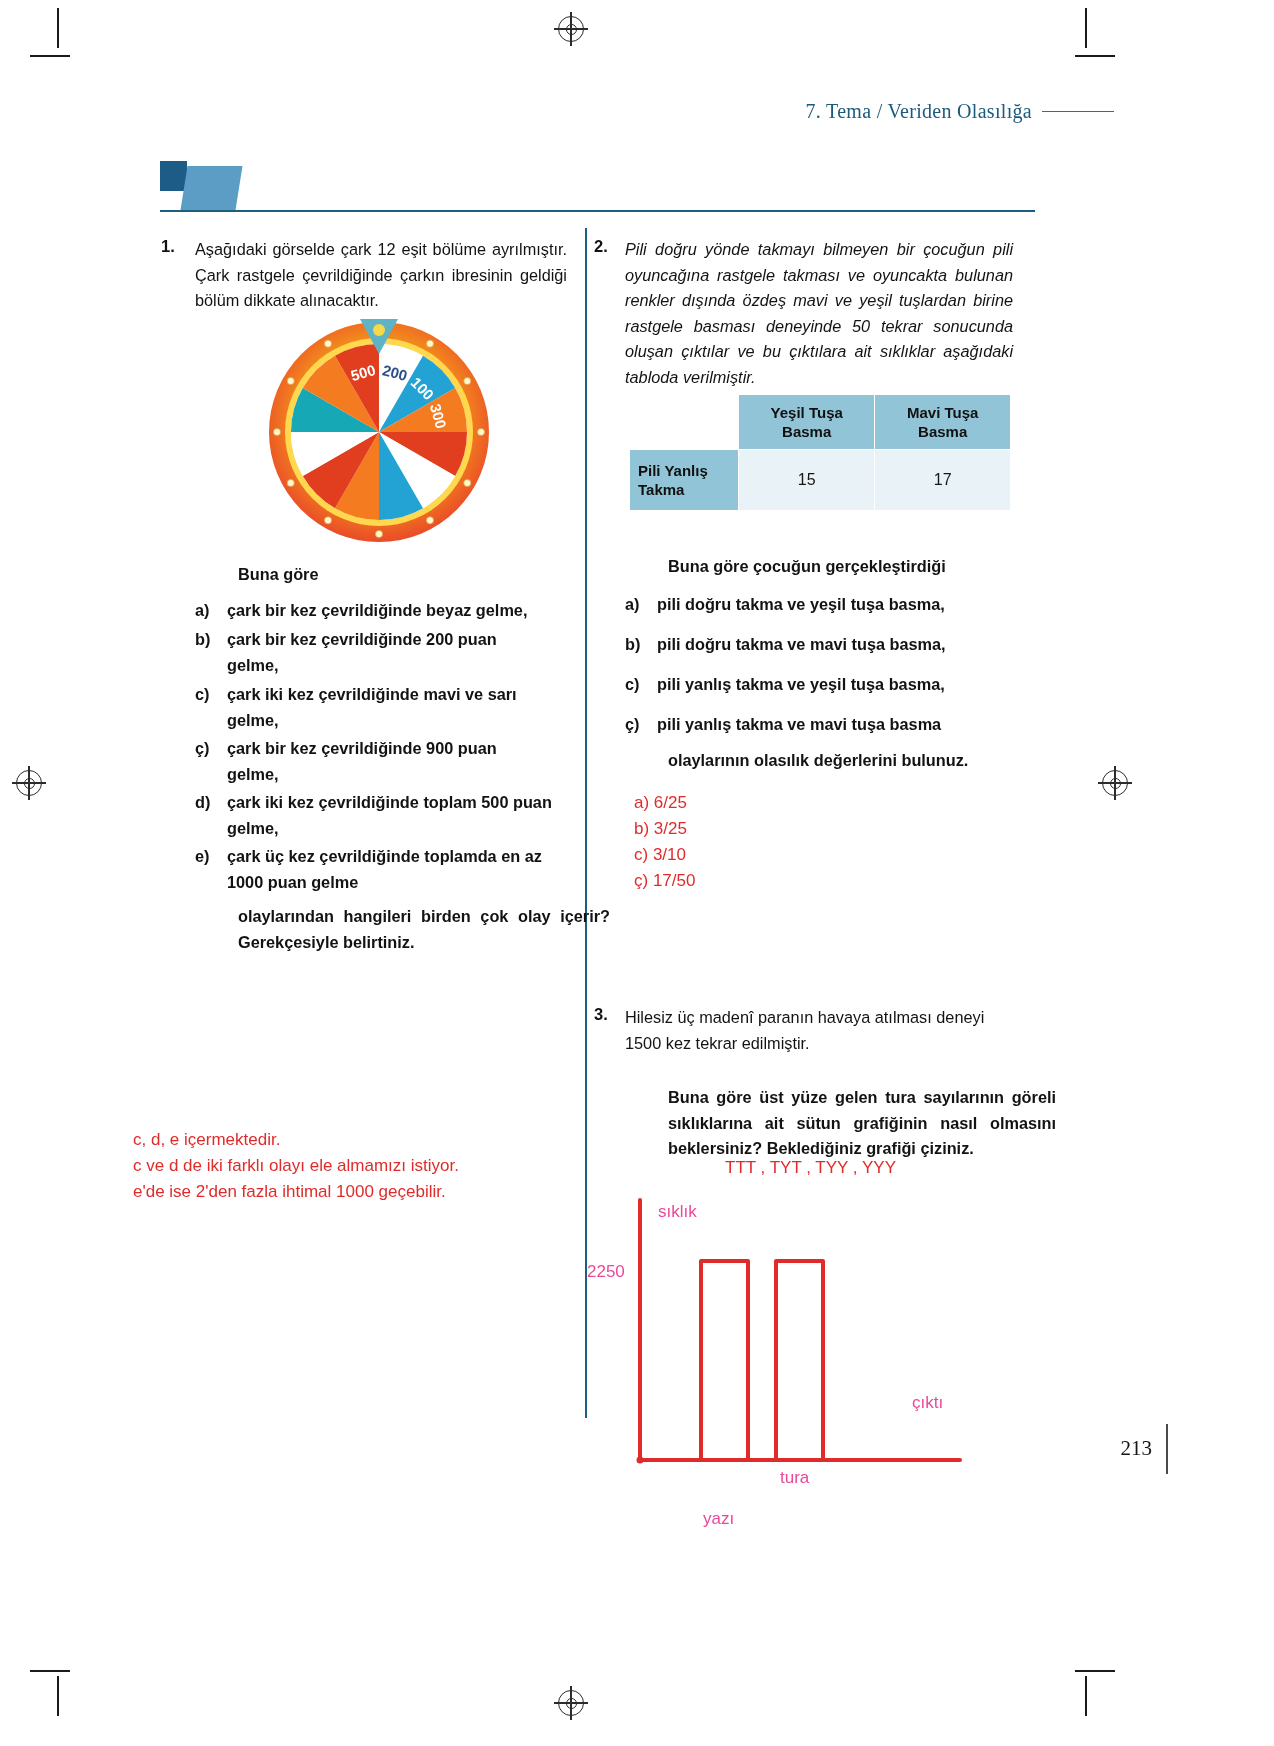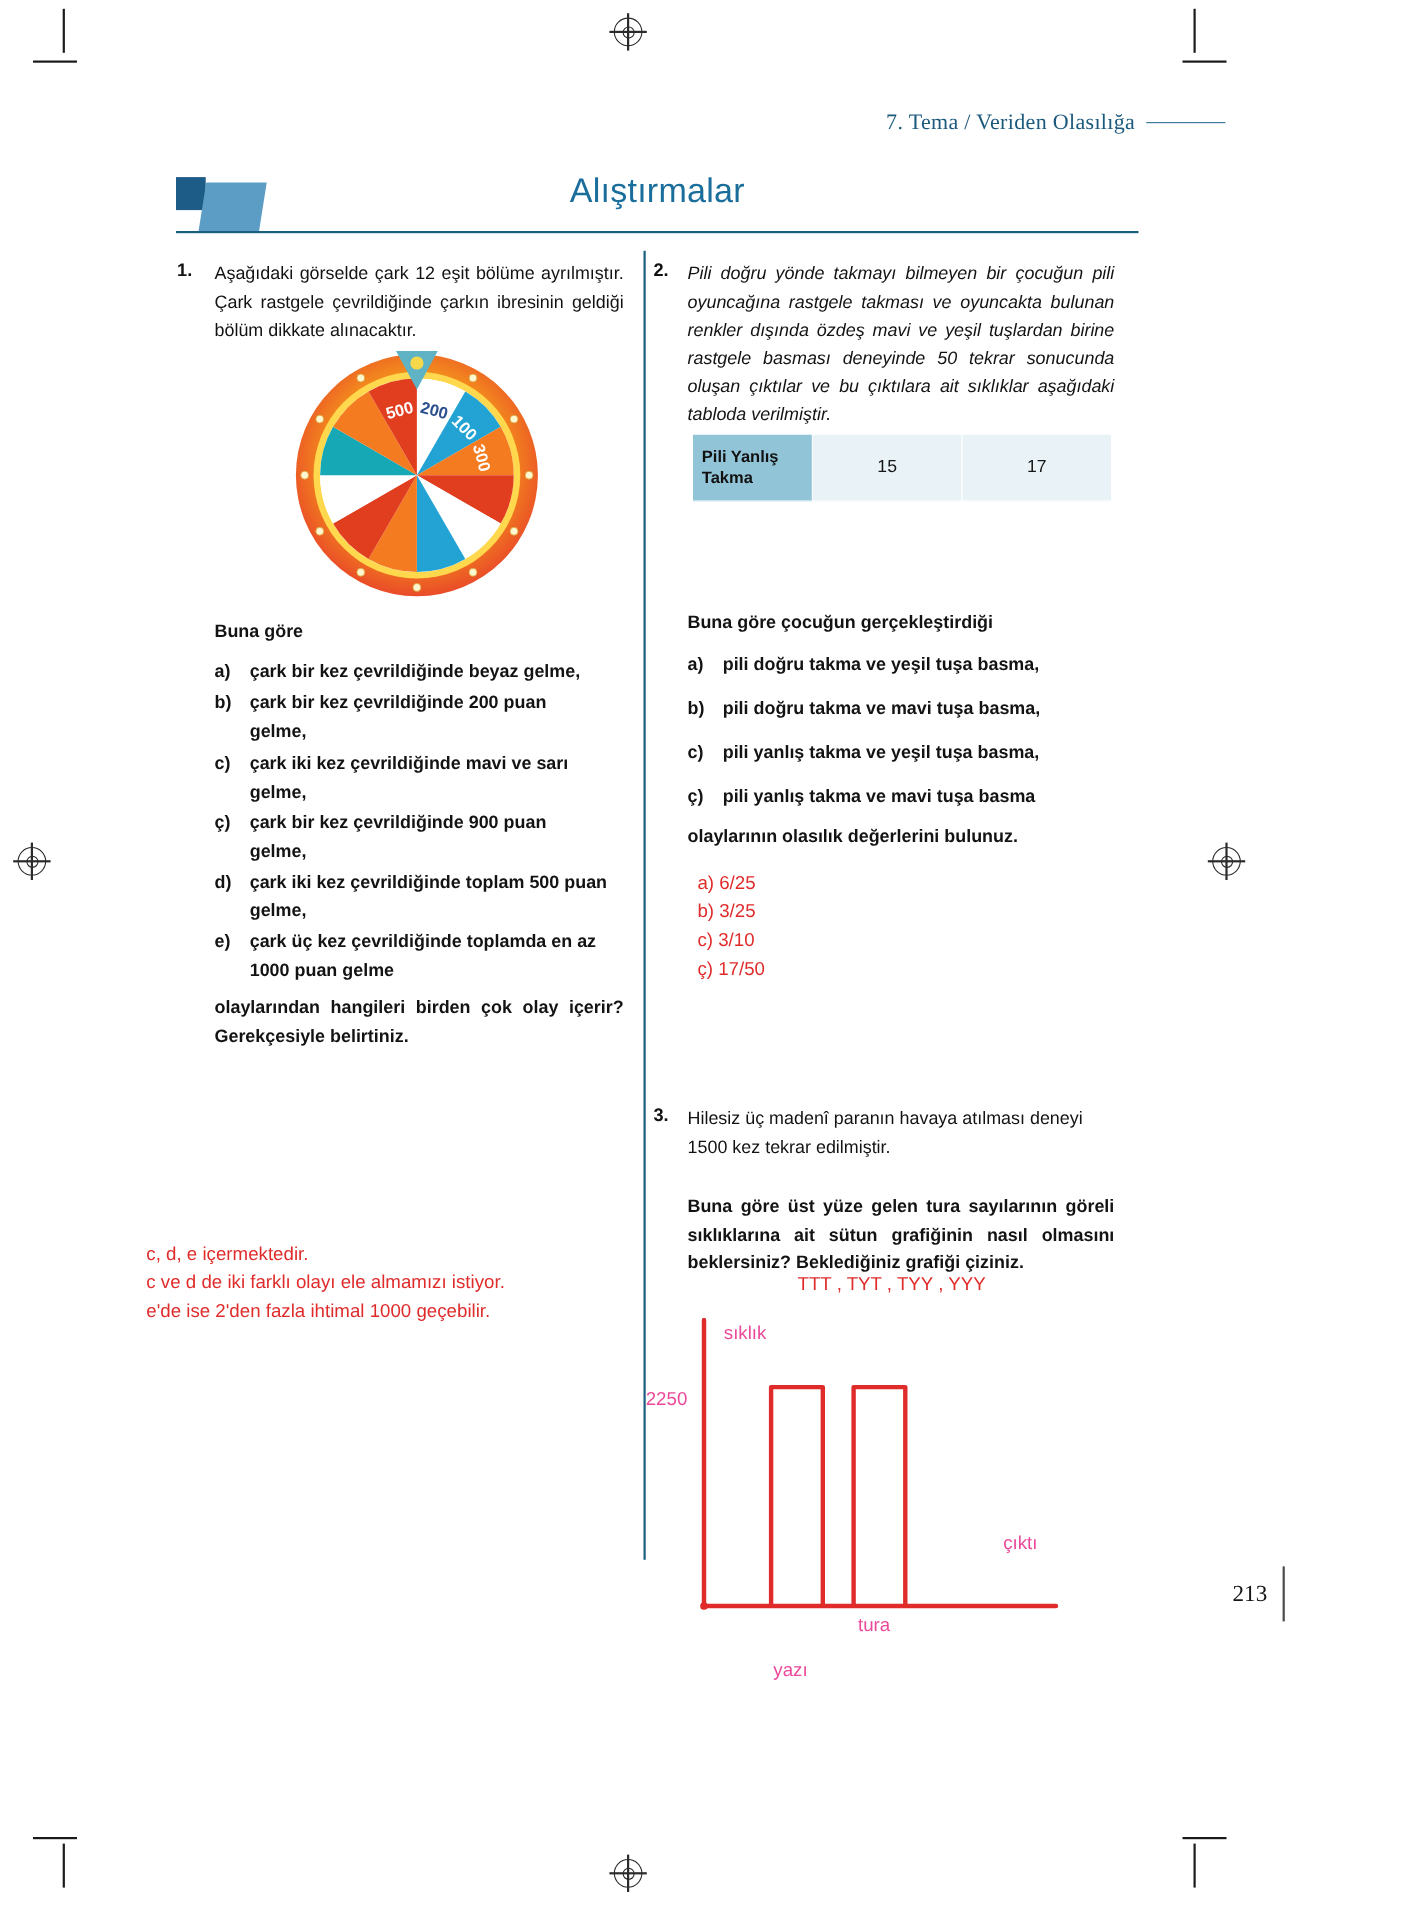--- a/index.html
+++ b/index.html
@@ -122,21 +122,21 @@
     font-weight: bold;
     color: #121212;
   }
   .body-text {
     position: absolute;
     font-size: 16.3px;
     line-height: 25.5px;
     color: #131313;
     text-align: justify;
   }
-  .body-text.bold { font-weight: bold; }
+  .body-text.bold { font-weight: bold; margin-left: 43px; }
   .nojust { text-align: left; }
 
   .list-item {
     position: absolute;
     font-size: 16.3px;
     line-height: 25.5px;
     font-weight: bold;
     color: #131313;
   }
   .list-item .marker {
@@ -280,21 +280,20 @@
   </div>
 
 <div class="page-header">
   <span class="hdr-text">7. Tema / Veriden Olasılığa</span>
   <span class="hdr-rule"></span>
 </div>
 
 <div class="title-band">
   <div class="flag-dark"></div>
   <div class="flag-light"></div>
-  <div class="title-text">Alıştırmalar</div>
   <div class="title-rule"></div>
 </div>
 
 <div class="col-divider"></div>
 
 <div class="qnum" style="left:161px; top:237px;">1.</div>
 <div class="body-text" style="left:195px; top:237px; width:372px;">Aşağıdaki görselde çark 12 eşit bölüme ayrılmıştır. Çark rastgele çevrildiğinde çarkın ibresinin geldiği bölüm dikkate alınacaktır.</div>
 
 <div class="wheel-wrap">
   <svg class="wheel-svg" width="232" height="232" viewBox="0 0 232 232">
@@ -392,20 +391,25 @@
 
 <div class="red-note" style="left:133px; top:1127px; width:430px;">c, d, e içermektedir.
 c ve d de iki farklı olayı ele almamızı istiyor.
 e'de ise 2'den fazla ihtimal 1000 geçebilir.</div>
 
 <div class="qnum" style="left:594px; top:237px;">2.</div>
 <div class="body-text" style="left:625px; top:237px; width:388px;font-style:italic;">Pili doğru yönde takmayı bilmeyen bir çocuğun pili oyuncağına rastgele takması ve oyuncakta bulunan renkler dışında özdeş mavi ve yeşil tuşlardan birine rastgele basması deneyinde 50 tekrar sonucunda oluşan çıktılar ve bu çıktılara ait sıklıklar aşağıdaki tabloda verilmiştir.</div>
 
 <table class="freq-table">
   <tbody>
+      <tr>
+    <td class="corner"></td>
+    <th class="colhead">Yeşil Tuşa Basma</th>
+    <th class="colhead">Mavi Tuşa Basma</th>
+  </tr>
   <tr>
     <td class="rowhead">Pili Yanlış Takma</td>
     <td class="val">15</td>
     <td class="val">17</td>
   </tr>
 </tbody>
   </table>
 
 <div class="body-text bold nojust" style="left:625px; top:554px; width:388px;">Buna göre çocuğun gerçekleştirdiği</div>
 

